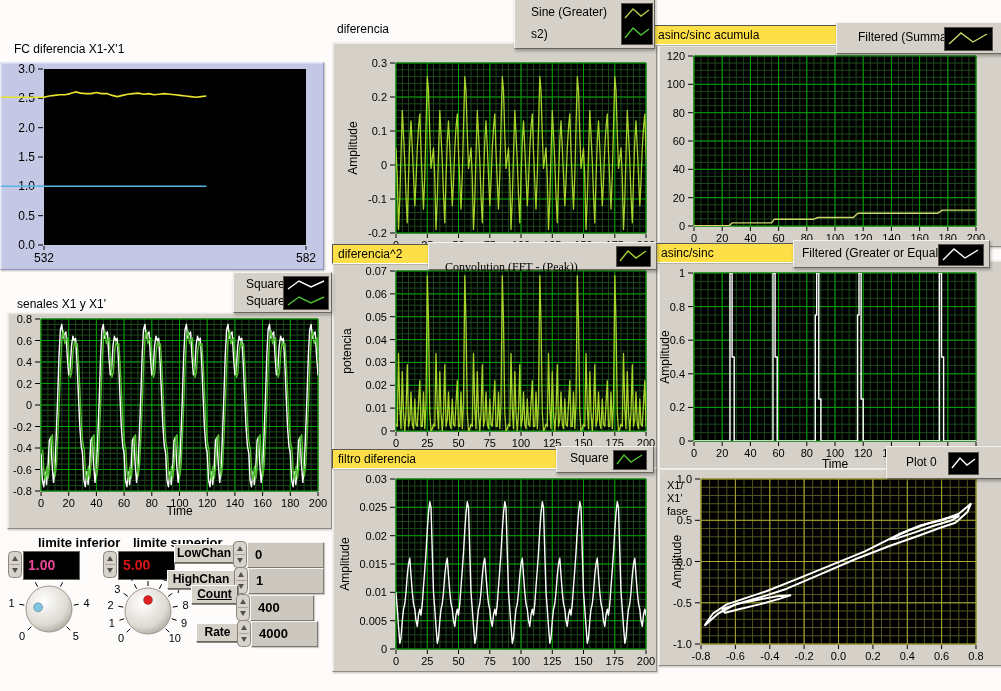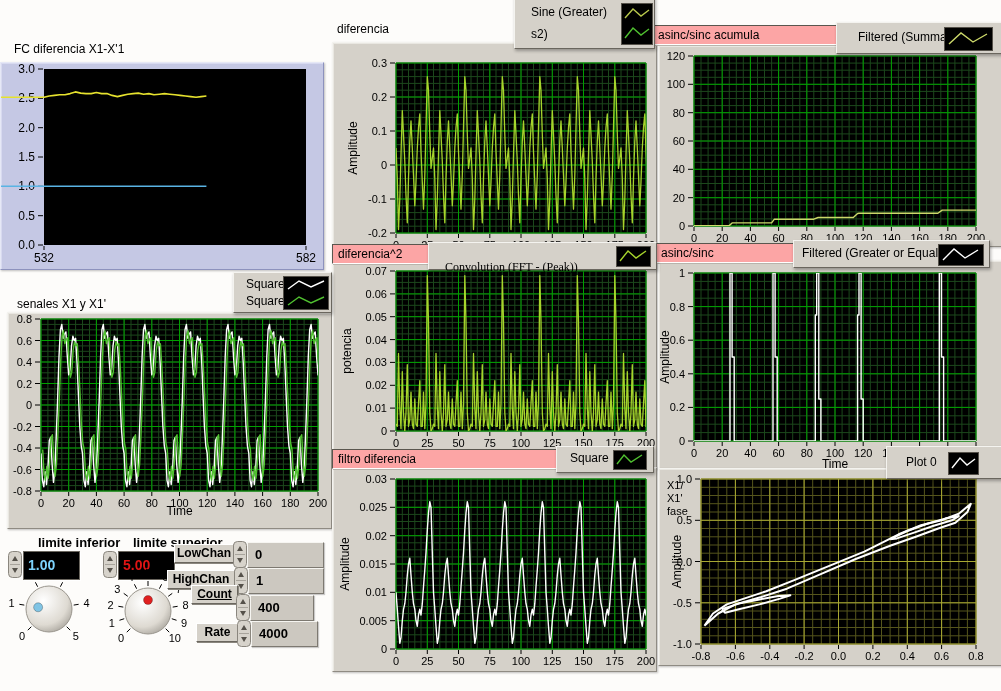--- a/index.html
+++ b/index.html
@@ -5,21 +5,21 @@
   html,body{margin:0;padding:0;}
   body{width:1001px;height:691px;position:relative;overflow:hidden;background:#fdfcfa;
        font-family:"Liberation Sans",sans-serif;color:#000;}
   .panel{position:absolute;background:#d5d1c9;border:1px solid #8f8b83;
          border-top-color:#f4f3ef;border-left-color:#f4f3ef;
          box-shadow:inset 1px 1px 0 #e9e7e1,1px 1px 2px rgba(0,0,0,.25);}
   .panel.lav{background:#c5c8e4;border-color:#8d92bd;border-top-color:#e6e8f6;border-left-color:#e6e8f6;
          box-shadow:inset 1px 1px 0 #d8daf0,1px 1px 2px rgba(0,0,0,.25);}
   .panel svg{display:block;}
   .plainlabel{position:absolute;font-size:12px;white-space:nowrap;text-align:right;}
-  .wlabel{position:absolute;background:#fca5a5;font-size:12px;white-space:nowrap;overflow:hidden;
+  .wlabel{position:absolute;background:#fde047;font-size:12px;white-space:nowrap;overflow:hidden;
           border:1px solid #5a564e;border-bottom-color:#fff;border-right-color:#fff;
           box-shadow:1px 1px 0 #b8b4ac;padding:2px 0 1px 5px;}
   .legend{position:absolute;background:#d5d1c9;border:1px solid #6a665e;
           border-top-color:#f4f3ef;border-left-color:#f4f3ef;box-shadow:1px 2px 3px rgba(0,0,0,.3);}
   .legend .lrow{position:absolute;font-size:12px;white-space:nowrap;}
   .licon{position:absolute;background:#000;border:1px solid #55514a;}
   .labelbtn{position:absolute;background:#d5d1c9;border:1px solid #6a665e;
           border-top-color:#fff;border-left-color:#fff;font-size:12px;font-weight:bold;
           text-align:center;box-shadow:1px 1px 0 #8a867e;}
   .valbar{position:absolute;background:#ccc8c0;border:1px solid #7d7971;
@@ -1048,21 +1048,21 @@
 </div>
 
 <div class="boldlabel" style="left:2px;top:535px;">limite inferior</div>
 <span class="spin" style="left:8px;top:551px;"><svg width="14" height="27" viewBox="0 0 14 27">
       <rect x="0.5" y="0.5" width="13" height="26" rx="4" fill="#d7d3cb" stroke="#8a867e"></rect>
       <line x1="2" y1="13.5" x2="12" y2="13.5" stroke="#a8a49c"></line>
       <path d="M4 10 L7 5 L10 10 Z" fill="#55514a"></path>
       <path d="M4 17 L10 17 L7 22 Z" fill="#55514a"></path>
     </svg></span>
 <div class="blackbox" style="left:23px;top:551px;width:55px;height:27px;">
-  <span style="color: #7dd3fc;">1.00</span>
+  <span style="color: #ec4899;">1.00</span>
 </div>
 <div class="knobbox" style="left:-3px;top:563px;"><svg width="110" height="102">
       <defs>
         <radialGradient id="g_limite_inferior" cx="38%" cy="32%" r="75%">
           <stop offset="0%" stop-color="#ffffff"></stop>
           <stop offset="70%" stop-color="#dedad2"></stop>
           <stop offset="100%" stop-color="#aaa69e"></stop>
         </radialGradient>
       </defs>
       <line x1="34.32233047033631" y1="63.67766952966369" x2="30.78679656440357" y2="67.21320343559643" stroke="#000"></line>

